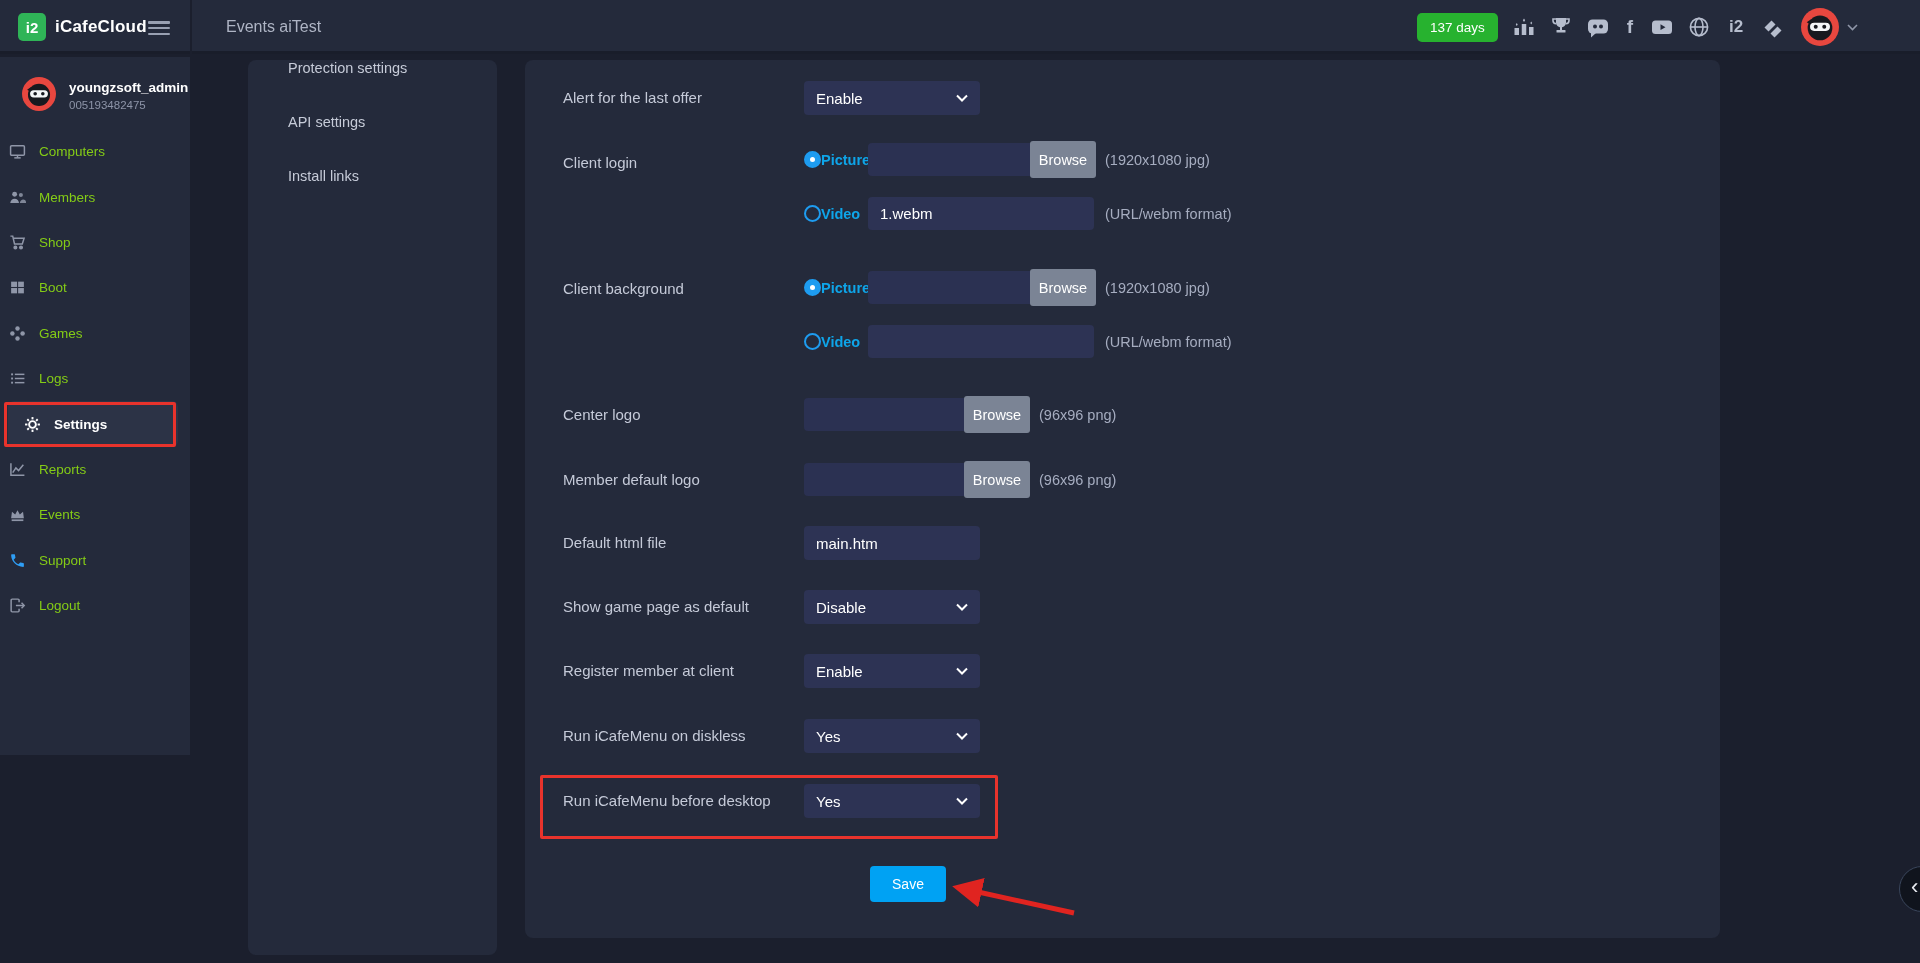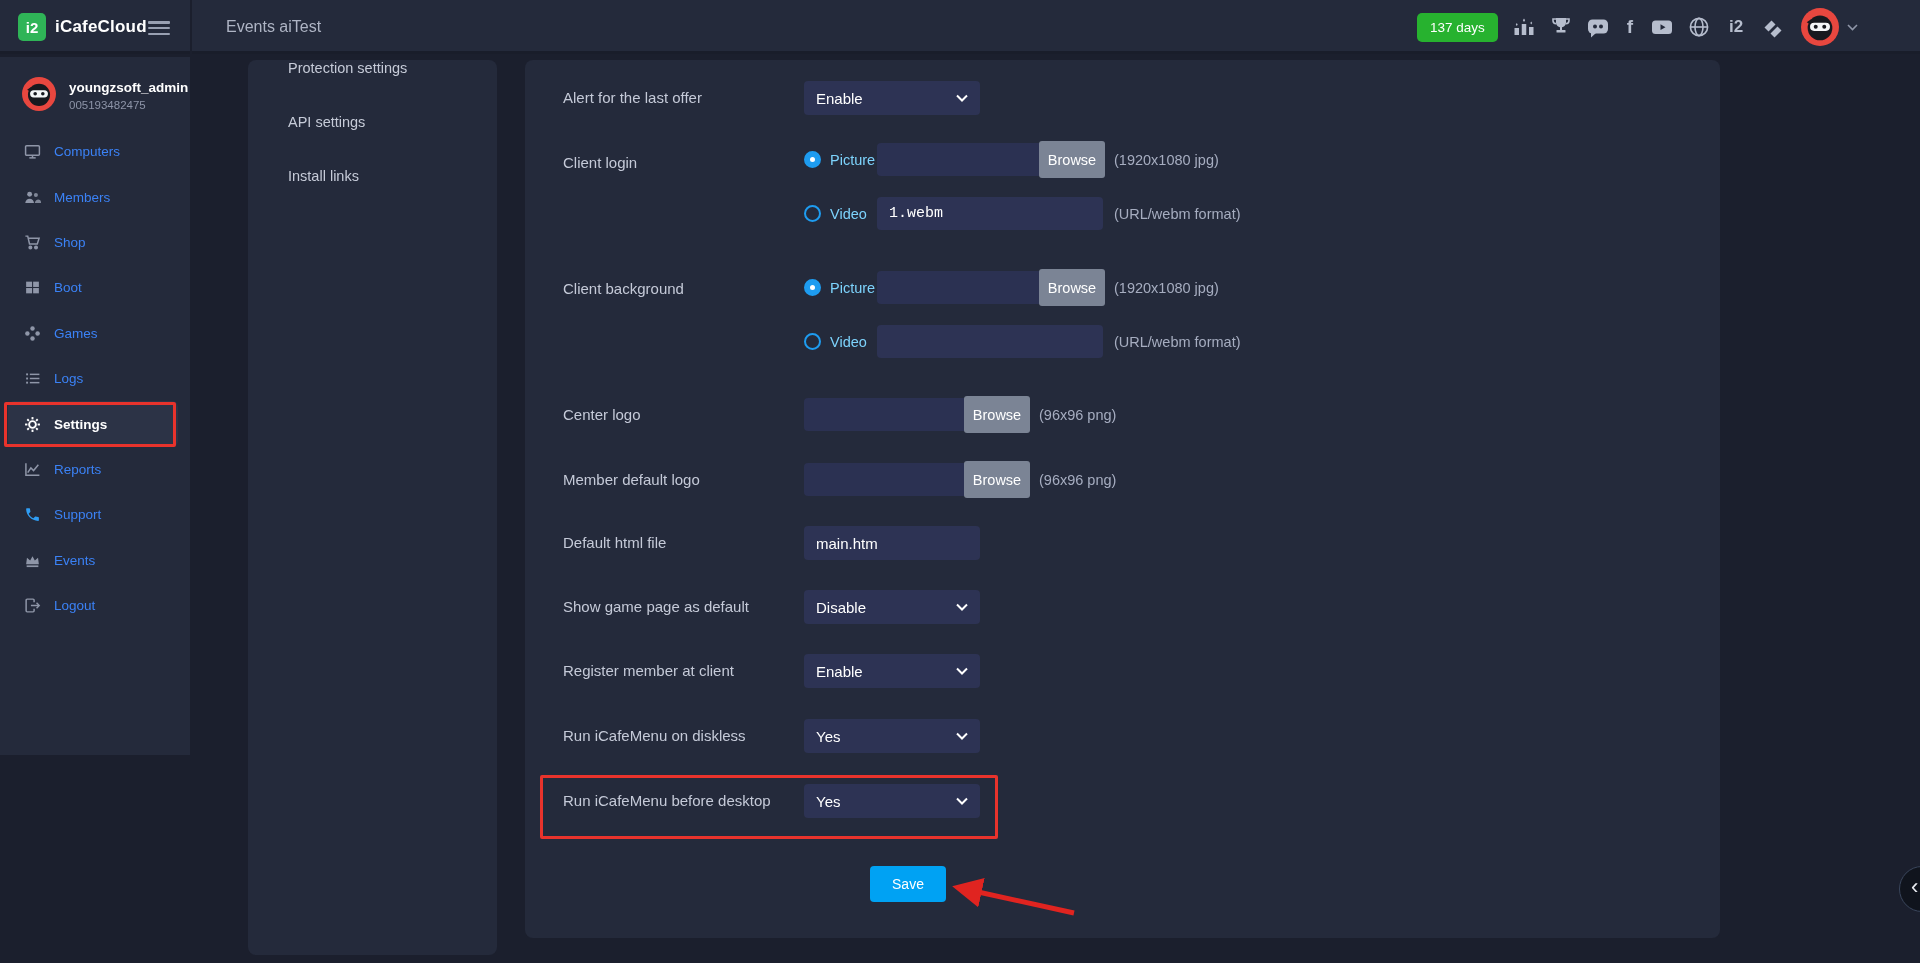--- a/index.html
+++ b/index.html
@@ -34,22 +34,22 @@
   .tb-caret { position:absolute; left:1847px; top:24px; cursor:pointer; }
 
   
   .sidebar { position:absolute; left:0; top:57px; width:190px; height:698px; background:#242a3b; z-index:10; }
   .user { position:absolute; left:0; top:0; width:190px; height:70px; }
   .user-avatar { position:absolute; left:22px; top:20px; width:34px; height:34px;
                  border-radius:50%; background:#e8473f; overflow:hidden; }
   .user-name { position:absolute; left:69px; top:23px; font-size:13.5px; font-weight:bold; }
   .user-id   { position:absolute; left:69px; top:42px; font-size:11.5px; color:#8d94a8; }
   .menu { position:absolute; left:0; top:72px; width:190px; }
-  .mi { height:45.4px; display:flex; align-items:center; gap:13px; padding-left:24px;
-        font-size:13.5px; color:#3b82f6; cursor:pointer; }
+  .mi { height:45.4px; display:flex; align-items:center; gap:13px; padding-left:9px;
+        font-size:13.5px; color:#84cc16; cursor:pointer; }
   .mic { width:17px; height:17px; display:flex; align-items:center; justify-content:center; }
   .mi.active { background:#2c3346; color:#fff; border-radius:6px; margin:0 12px 0 8px; padding-left:16px;text-align:right; }
 
   
   .panel { position:absolute; background:#242a3b; border-radius:8px; }
   .subnav  { left:248px; top:60px; width:249px; height:895px; }
   .subnav-item { height:54px; display:flex; align-items:flex-start; padding-left:40px;
                  font-size:14.5px; color:#c6cbd8; cursor:pointer; }
   .content { left:525px; top:60px; width:1195px; height:878px; }
 
@@ -58,30 +58,30 @@
   .select { position:absolute; left:279px; width:176px; height:34px; background:#2d3354;
             border-radius:4px; display:flex; align-items:center; padding:0 12px;
             font-size:15px; cursor:pointer; }
   .select .sv { flex:1; }
   .tinput { position:absolute; left:279px; width:176px; height:34px; background:#2d3354;
             border-radius:4px; border:none; outline:none; color:#fff; font-size:15px;
             padding:0 12px; font-family:Liberation Sans, sans-serif; }
   .frow { position:absolute; display:flex; align-items:center; }
   .filebox { position:relative; width:224px; height:33px; background:#2b3152; border-radius:4px; }
   .filebox input { position:absolute; inset:0; width:100%; height:100%; background:transparent;
-                   border:none; outline:none; color:#fff; font-size:15px; padding:0 108px 0 12px;font-family:Liberation Mono, monospace; }
+                   border:none; outline:none; color:#fff; font-size:15px; padding:0 108px 0 12px; }
   .browse { position:absolute; right:-2px; top:-2px; height:37px; width:66px; background:#7b8495;
             border:none; border-radius:3px; color:#fff; font-size:14.5px; cursor:pointer;
             font-family:"Liberation Sans",sans-serif; }
   .hint { font-size:14.5px; color:#a6adc0; margin-left:11px; white-space:nowrap; }
   .radio { width:17px; height:17px; border-radius:50%; border:2px solid #1e9cf0; flex:0 0 auto;
            display:flex; align-items:center; justify-content:center; cursor:pointer; }
   .radio.checked { background:#1e9cf0; }
   .radio.checked::after { content:""; width:5px; height:5px; border-radius:50%; background:#fff; }
-  .rlabel { width:47px; margin-left:9px; font-size:14.5px; color:#7dd3fc; }
+  .rlabel { width:47px; font-size:14.5px; color:#0ea5e9;font-weight:bold; }
   .mediabox { width:226px; }
   .savebtn { position:absolute; left:345px; top:806px; width:76px; height:36px; background:#00a2f3;
              border:none; border-radius:4px; color:#fff; font-size:14px; cursor:pointer;
              font-family:"Liberation Sans",sans-serif; }
 
   
   .annotation { position:absolute; border:3px solid #e8332c; border-radius:2px;
                 pointer-events:none; z-index:50; }
   .ann-settings { left:4px; top:402px; width:172px; height:45px; }
   .ann-row { left:540px; top:775px; width:458px; height:64px; }
@@ -284,34 +284,34 @@
       <span class="mic">
         <svg width="17" height="17" viewBox="0 0 16 16" fill="none" stroke="#8f96a8" stroke-width="1.4">
           <path d="M1.8 2v11.5H14.5"></path>
             <polyline points="3.5,11 6.5,6.5 9,9 13.5,3.5"></polyline>
         </svg>
         </span>
       <span class="mil">Reports</span>
     </div>
     <div class="mi">
       <span class="mic">
-        <svg width="17" height="17" viewBox="0 0 24 24" fill="#2f9ef5">
-          <path d="M6.62 10.79c1.44 2.83 3.76 5.14 6.59 6.59l2.2-2.2c.27-.27.67-.36 1.02-.24 1.12.37 2.33.57 3.57.57.55 0 1 .45 1 1V20c0 .55-.45 1-1 1-9.39 0-17-7.61-17-17 0-.55.45-1 1-1h3.5c.55 0 1 .45 1 1 0 1.25.2 2.45.57 3.57.11.35.03.74-.25 1.02l-2.2 2.2z"></path>
-        </svg>
-        </span>
-      <span class="mil">Support</span>
-    </div>
-    <div class="mi">
-      <span class="mic">
         <svg width="17" height="17" viewBox="0 0 16 16" fill="#8f96a8">
           <path d="M2 11.5 2.8 5.5 5.8 8 8 4 10.2 8 13.2 5.5 14 11.5z"></path>
             <rect x="2.5" y="12.6" width="11" height="1.6"></rect>
         </svg>
         </span>
       <span class="mil">Events</span>
+    </div>
+    <div class="mi">
+      <span class="mic">
+        <svg width="17" height="17" viewBox="0 0 24 24" fill="#2f9ef5">
+          <path d="M6.62 10.79c1.44 2.83 3.76 5.14 6.59 6.59l2.2-2.2c.27-.27.67-.36 1.02-.24 1.12.37 2.33.57 3.57.57.55 0 1 .45 1 1V20c0 .55-.45 1-1 1-9.39 0-17-7.61-17-17 0-.55.45-1 1-1h3.5c.55 0 1 .45 1 1 0 1.25.2 2.45.57 3.57.11.35.03.74-.25 1.02l-2.2 2.2z"></path>
+        </svg>
+        </span>
+      <span class="mil">Support</span>
     </div>
     <div class="mi">
       <span class="mic">
         <svg width="17" height="17" viewBox="0 0 16 16" fill="none" stroke="#8f96a8" stroke-width="1.4">
           <path d="M9.5 5V3a1 1 0 0 0-1-1H3a1 1 0 0 0-1 1v10a1 1 0 0 0 1 1h5.5a1 1 0 0 0 1-1v-2"></path>
           <line x1="6.5" y1="8" x2="14" y2="8"></line>
             <polyline points="11.8,5.5 14.3,8 11.8,10.5"></polyline>
         </svg>
         </span>
       <span class="mil">Logout</span>

